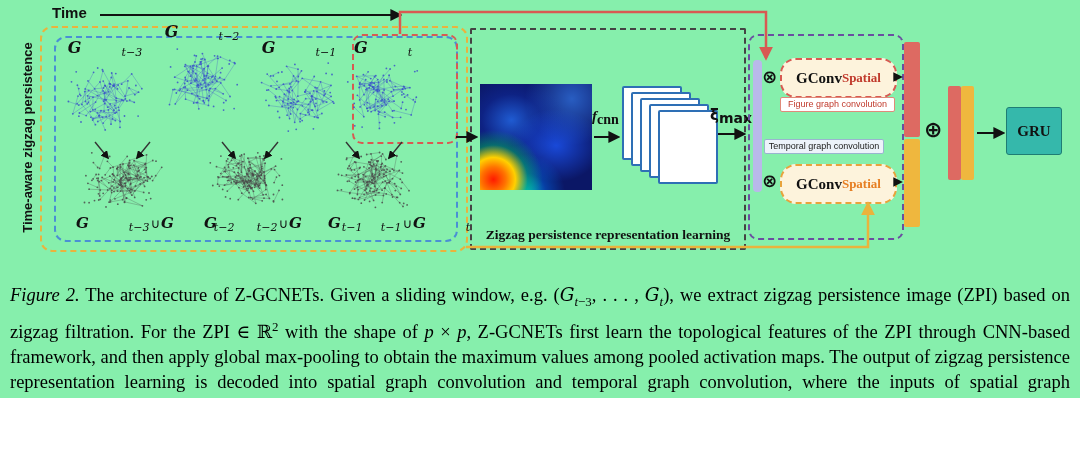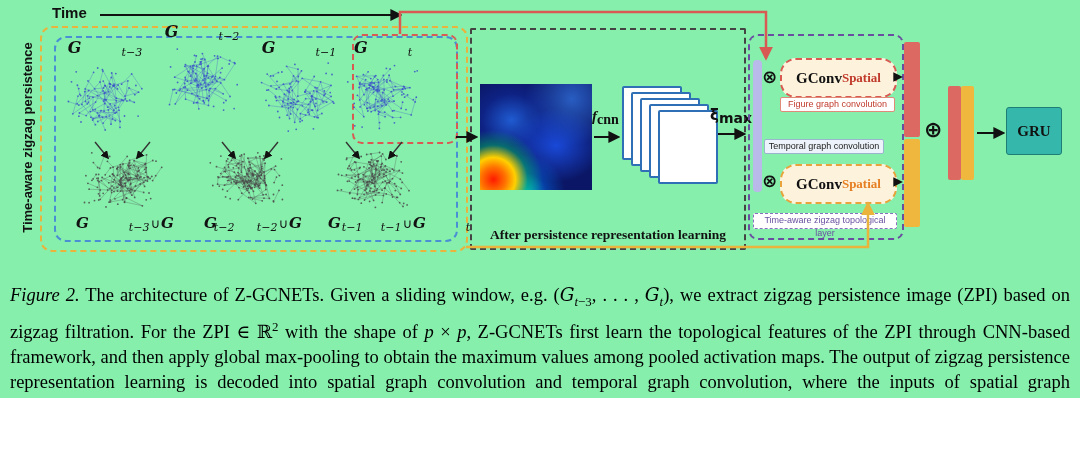--- a/index.html
+++ b/index.html
@@ -1872,21 +1872,21 @@
             <circle cx="38.7" cy="34.4" r="0.9" fill="#4a4a4a" opacity="0.85"></circle>
             <circle cx="54.2" cy="15.3" r="0.9" fill="#4a4a4a" opacity="0.85"></circle>
             <circle cx="24.4" cy="50.2" r="0.9" fill="#4a4a4a" opacity="0.85"></circle>
             <circle cx="52.5" cy="19.1" r="0.9" fill="#4a4a4a" opacity="0.85"></circle>
             <circle cx="26.9" cy="50.5" r="0.9" fill="#4a4a4a" opacity="0.85"></circle>
           </svg></div>
       <div class="ulabel"><span class="gcal">G</span><span class="gsub">t−1</span><span class="uop">∪</span><span class="gcal">G</span><span class="gsub">t</span></div>
     </div>
 
     <div class="abs black-box">
-      <div class="zpi-label">After persistence representation learning</div>
+      <div class="zpi-label">Zigzag persistence representation learning</div>
     </div>
     <div class="abs heatmap"></div>
     <div class="abs fcnn"><span class="base">f</span><span class="mathsub">cnn</span></div>
     <div class="abs stack">
       <div class="sheet" style="left:0;top:0;"></div>
       <div class="sheet" style="left:9px;top:6px;"></div>
       <div class="sheet" style="left:18px;top:12px;"></div>
       <div class="sheet" style="left:27px;top:18px;"></div>
       <div class="sheet" style="left:36px;top:24px;"></div>
     </div>
@@ -1899,21 +1899,20 @@
         <span>GConv</span>
         <span class="gc-sub sub-red">Spatial</span>
       </div>
     <div class="abs mini-cap cap-spatial">Figure graph convolution</div>
     <div class="abs mini-cap cap-temporal">Temporal graph convolution</div>
     <div class="abs otimes ot2">⊗</div>
     <div class="abs gconv gconv-temporal">
         <span>GConv</span>
         <span class="gc-sub sub-orange">Spatial</span>
       </div>
-    <div class="abs mini-cap cap-layer">Time-aware zigzag topological layer</div>
 
     <div class="bar red-bar1"></div>
     <div class="bar yellow-bar1"></div>
     <div class="abs oplus">⊕</div>
     <div class="bar red-bar2"></div>
     <div class="bar yellow-bar2"></div>
     <div class="abs gru">GRU</div>
 
     <svg id="overlay" xmlns="http://www.w3.org/2000/svg">
       <defs>

